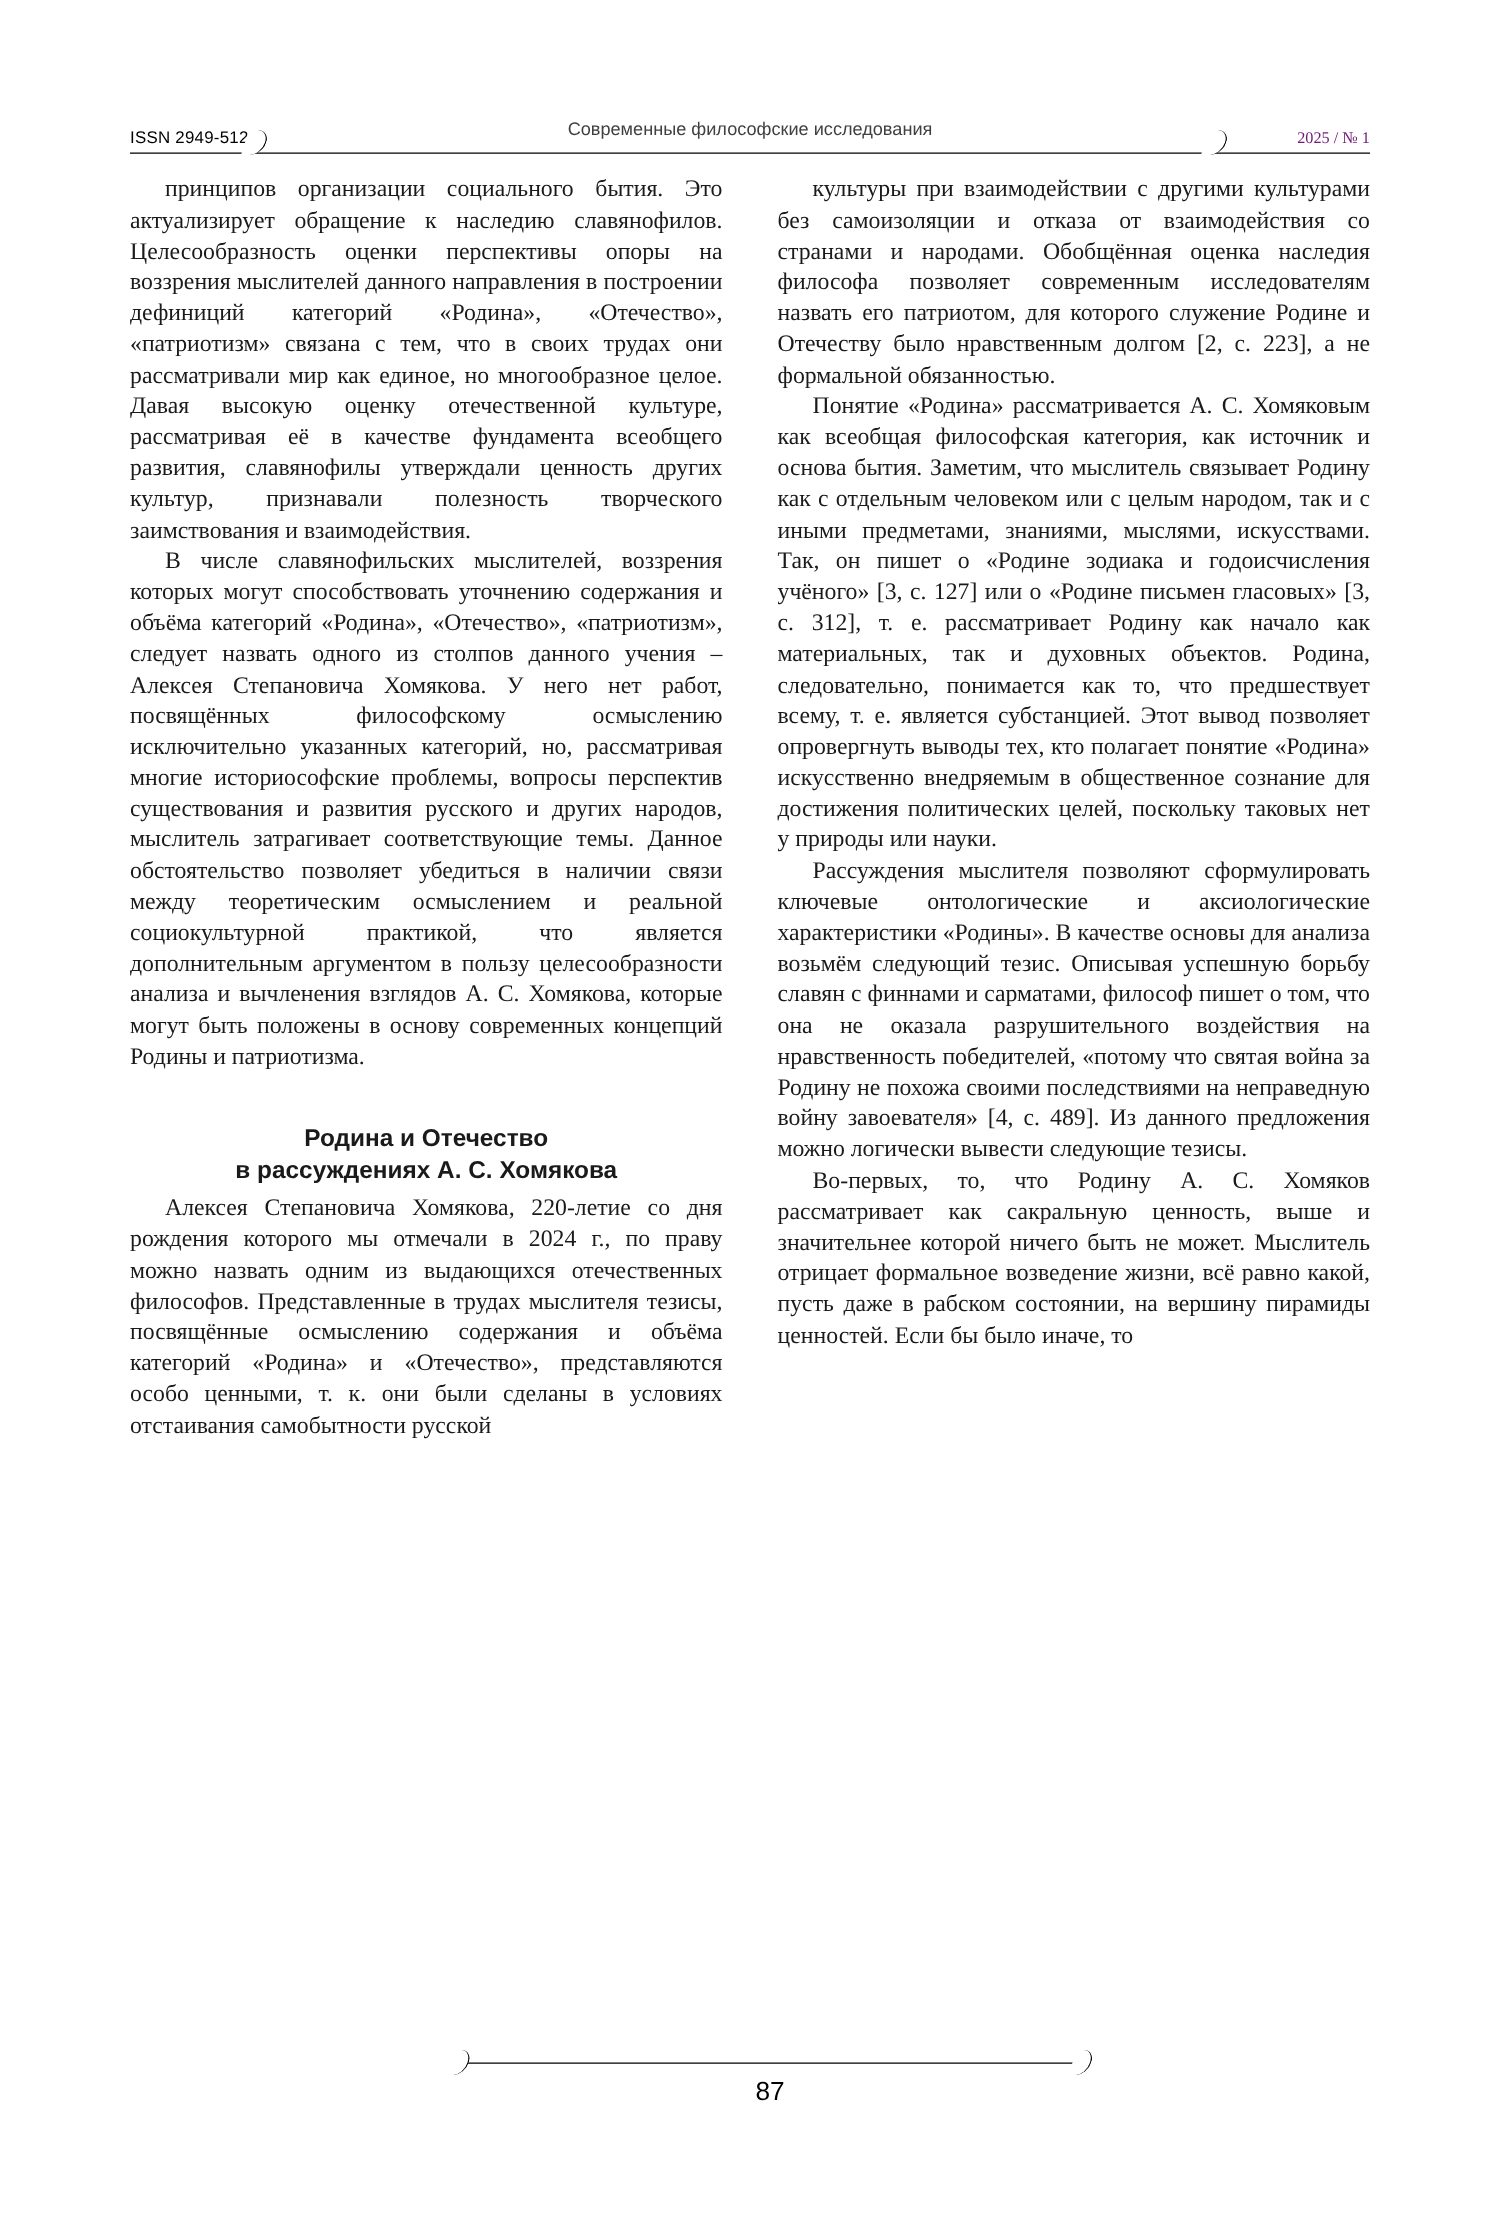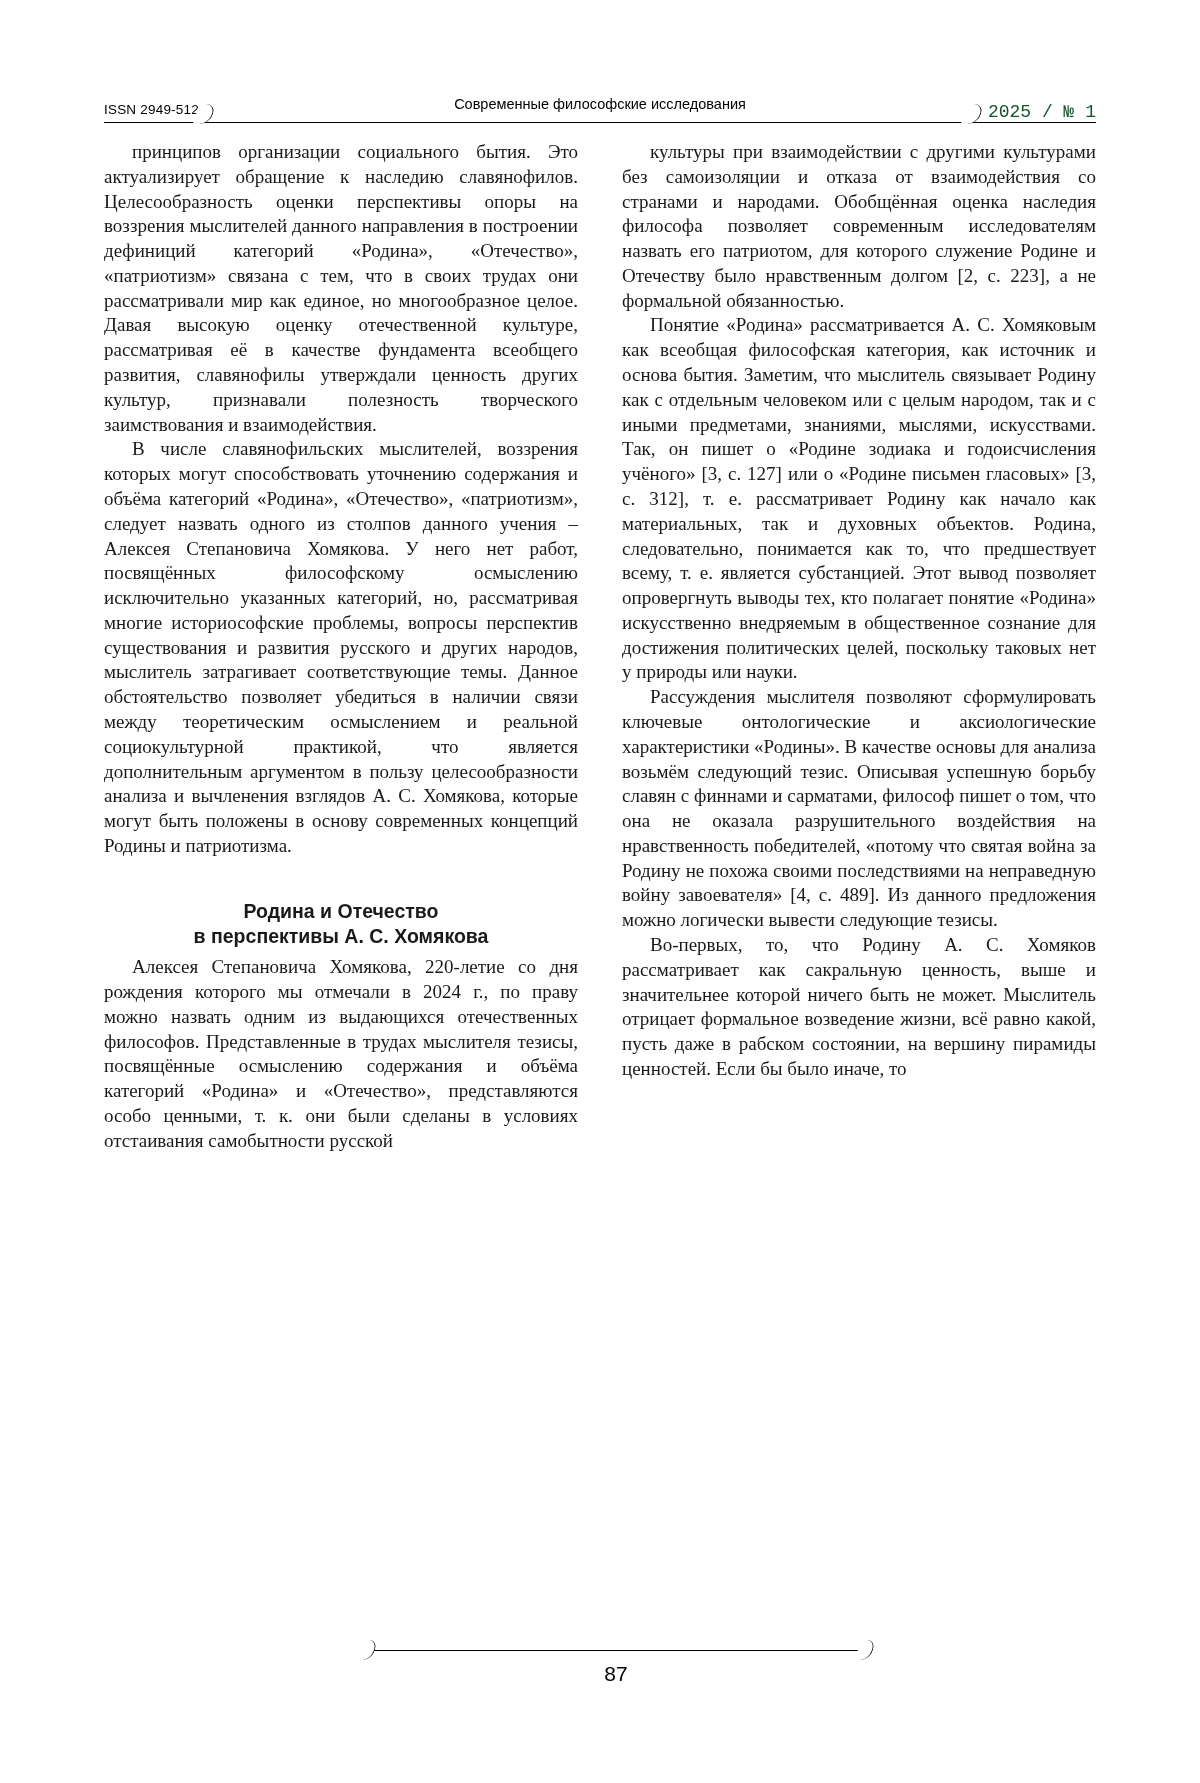--- a/index.html
+++ b/index.html
@@ -51,36 +51,36 @@
     z-index: 2;
   }
   .header-title {
     position: absolute;
     left: 0;
     top: 0;
     width: 992px;
     text-align: center;
     font-family: "Liberation Sans", sans-serif;
     font-size: 14.5px;
-    color: #000000;
+    color: #404040;
     z-index: 2;
   }
   .header-title span {
     background: #fff;
     padding: 0 14px;
   }
   .header-issue {
     position: absolute;
     right: 0;
     top: 6px;
     background: #fff;
     padding-left: 10px;
-    font-family: Liberation Mono, monospace;
-    font-size: 18px;
-    color: #14532d;
+    font-family: Liberation Serif, serif;
+    font-size: 13px;
+    color: #701a75;
     z-index: 2;
   }
   
   .tail {
     position: absolute;
     top: 8px;
     width: 16px;
     height: 20px;
     border-right: 1px solid #000;
     border-radius: 0 60% 60% 0 / 0 50% 50% 0;
@@ -181,21 +181,21 @@
     <div class="header-issue">2025 / № 1</div>
   </div>
 
   <div class="columns">
 
     <div class="col">
       <p class="body">принципов организации социального бытия. Это актуализирует обращение к наследию славянофилов. Целесообразность оценки перспективы опоры на воззрения мыслителей данного направления в построении дефиниций категорий «Родина», «Отечество», «патриотизм» связана с тем, что в своих трудах они рассматривали мир как единое, но многообразное целое. Давая высокую оценку отечественной культуре, рассматривая её в качестве фундамента всеобщего развития, славянофилы утверждали ценность других культур, признавали полезность творческого заимствования и взаимодействия.</p>
       <p class="body">В числе славянофильских мыслителей, воззрения которых могут способствовать уточнению содержания и объёма категорий «Родина», «Отечество», «патриотизм», следует назвать одного из столпов данного учения – Алексея Степановича Хомякова. У него нет работ, посвящённых философскому осмыслению исключительно указанных категорий, но, рассматривая многие историософские проблемы, вопросы перспектив существования и развития русского и других народов, мыслитель затрагивает соответствующие темы. Данное обстоятельство позволяет убедиться в наличии связи между теоретическим осмыслением и реальной социокультурной практикой, что является дополнительным аргументом в пользу целесообразности анализа и вычленения взглядов А. С. Хомякова, которые могут быть положены в основу современных концепций Родины и патриотизма.</p>
       <h2 class="section">
         <span>Родина и Отечество</span><br>
-        <span>в перспективы А. С. Хомякова</span>
+        <span>в рассуждениях А. С. Хомякова</span>
       </h2>
       <p class="body">Алексея Степановича Хомякова, 220-летие со дня рождения которого мы отмечали в 2024 г., по праву можно назвать одним из выдающихся отечественных философов. Представленные в трудах мыслителя тезисы, посвящённые осмыслению содержания и объёма категорий «Родина» и «Отечество», представляются особо ценными, т. к. они были сделаны в условиях отстаивания самобытности русской</p>
     </div>
 
     <div class="col">
       <p class="body">культуры при взаимодействии с другими культурами без самоизоляции и отказа от взаимодействия со странами и народами. Обобщённая оценка наследия философа позволяет современным исследователям назвать его патриотом, для которого служение Родине и Отечеству было нравственным долгом [2, с. 223], а не формальной обязанностью.</p>
       <p class="body">Понятие «Родина» рассматривается А. С. Хомяковым как всеобщая философская категория, как источник и основа бытия. Заметим, что мыслитель связывает Родину как с отдельным человеком или с целым народом, так и с иными предметами, знаниями, мыслями, искусствами. Так, он пишет о «Родине зодиака и годоисчисления учёного» [3, с. 127] или о «Родине письмен гласовых» [3, с. 312], т. е. рассматривает Родину как начало как материальных, так и духовных объектов. Родина, следовательно, понимается как то, что предшествует всему, т. е. является субстанцией. Этот вывод позволяет опровергнуть выводы тех, кто полагает понятие «Родина» искусственно внедряемым в общественное сознание для достижения политических целей, поскольку таковых нет у природы или науки.</p>
       <p class="body">Рассуждения мыслителя позволяют сформулировать ключевые онтологические и аксиологические характеристики «Родины». В качестве основы для анализа возьмём следующий тезис. Описывая успешную борьбу славян с финнами и сарматами, философ пишет о том, что она не оказала разрушительного воздействия на нравственность победителей, «потому что святая война за Родину не похожа своими последствиями на неправедную войну завоевателя» [4, с. 489]. Из данного предложения можно логически вывести следующие тезисы.</p>
       <p class="body">Во-первых, то, что Родину А. С. Хомяков рассматривает как сакральную ценность, выше и значительнее которой ничего быть не может. Мыслитель отрицает формальное возведение жизни, всё равно какой, пусть даже в рабском состоянии, на вершину пирамиды ценностей. Если бы было иначе, то</p>
     </div>

